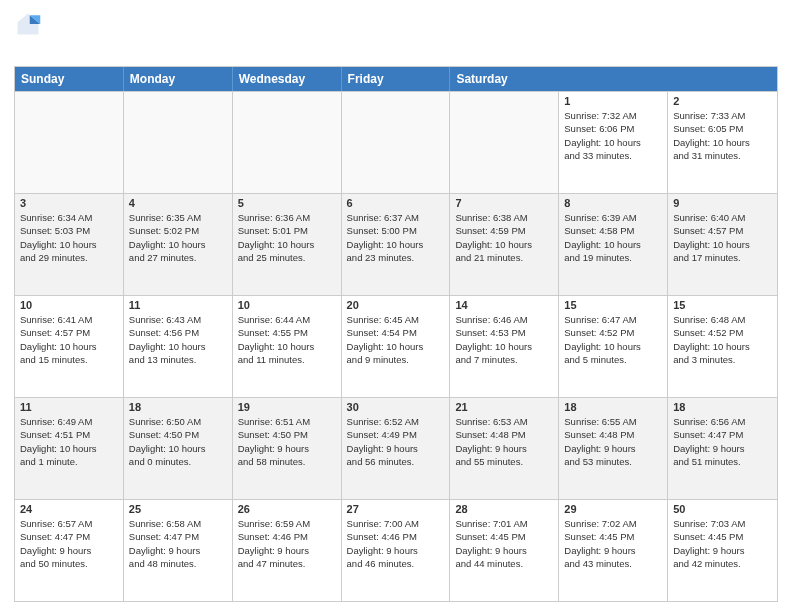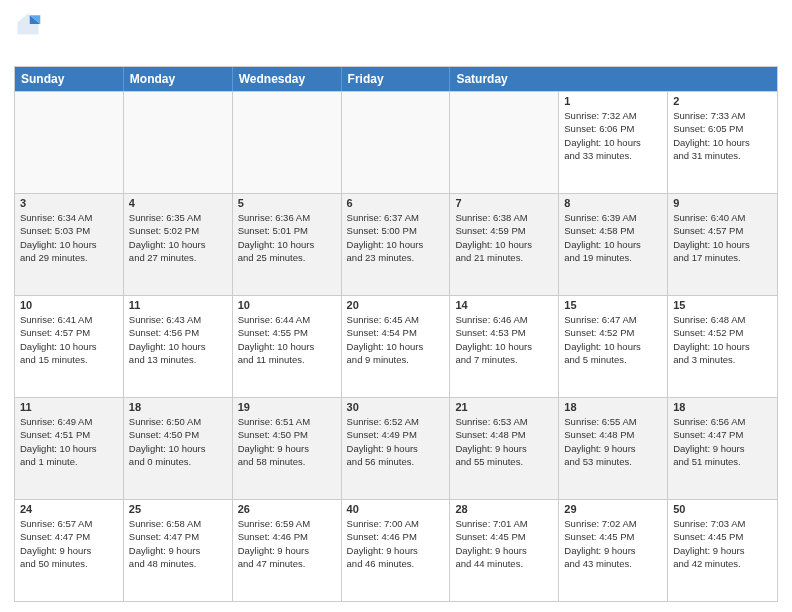--- a/index.html
+++ b/index.html
@@ -249,21 +249,21 @@
           </div>
           <div class="cal-cell">
             <div class="day-num">25</div>
             <div class="day-info">Sunrise: 6:58 AM<br>Sunset: 4:47 PM<br>Daylight: 9 hours<br>and 48 minutes.</div>
           </div>
           <div class="cal-cell">
             <div class="day-num">26</div>
             <div class="day-info">Sunrise: 6:59 AM<br>Sunset: 4:46 PM<br>Daylight: 9 hours<br>and 47 minutes.</div>
           </div>
           <div class="cal-cell">
-            <div class="day-num">40</div>
+            <div class="day-num">27</div>
             <div class="day-info">Sunrise: 7:00 AM<br>Sunset: 4:46 PM<br>Daylight: 9 hours<br>and 46 minutes.</div>
           </div>
           <div class="cal-cell">
             <div class="day-num">28</div>
             <div class="day-info">Sunrise: 7:01 AM<br>Sunset: 4:45 PM<br>Daylight: 9 hours<br>and 44 minutes.</div>
           </div>
           <div class="cal-cell">
             <div class="day-num">29</div>
             <div class="day-info">Sunrise: 7:02 AM<br>Sunset: 4:45 PM<br>Daylight: 9 hours<br>and 43 minutes.</div>
           </div>

